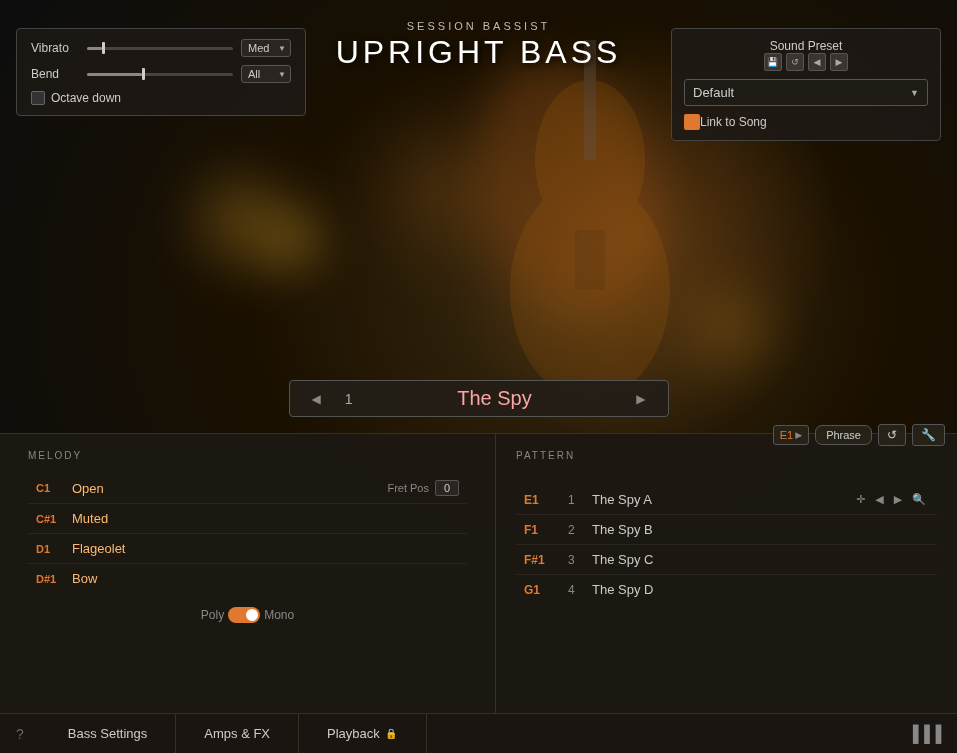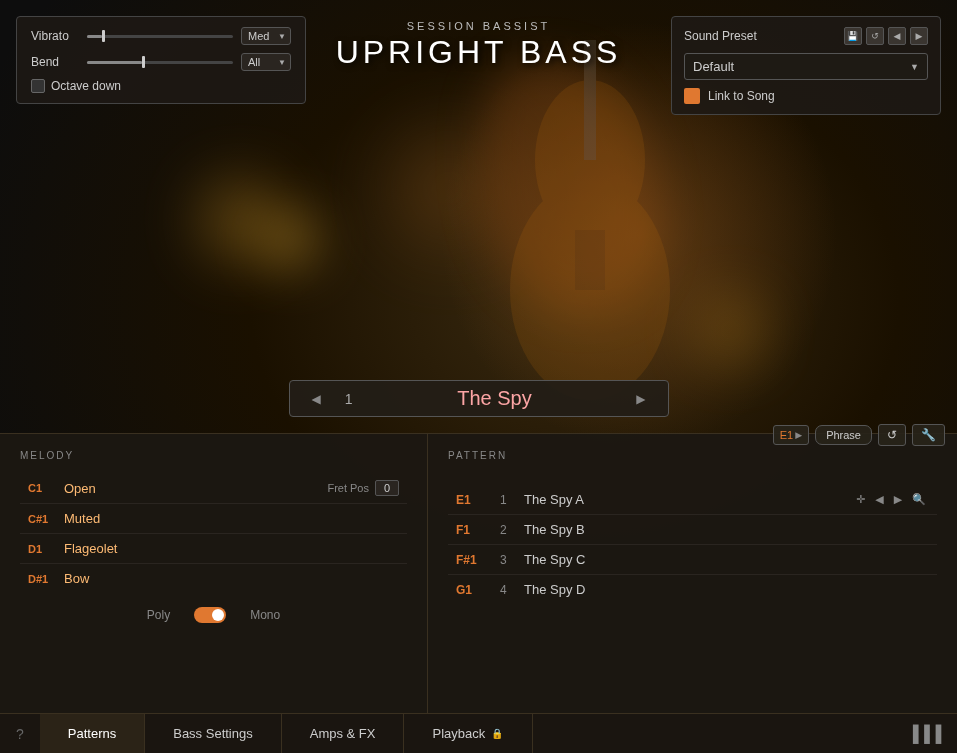--- a/index.html
+++ b/index.html
@@ -36,21 +36,21 @@
       position: absolute;
       border-radius: 50%;
       opacity: 0.4;
       pointer-events: none;
       z-index: 1;
     }
 
     
     .header-overlay {
       position: absolute;
-      top: 4px; left: 0; right: 0;
+      top: 16px; left: 0; right: 0;
       height: 130px;
       z-index: 10;
       display: flex;
       align-items: flex-start;
       justify-content: space-between;
       padding: 12px 16px 0;
     }
 
     
     .controls-left {
@@ -170,20 +170,21 @@
       border: 1px solid #444;
       border-radius: 4px;
       padding: 10px 12px;
       width: 270px;
     }
     .preset-header {
       display: flex;
       align-items: center;
       justify-content: space-between;
       margin-bottom: 8px;
+      flex-direction: column;
     }
     .preset-title {
       color: #ccc;
       font-size: 12px;
     }
     .preset-icons {
       display: flex;
       gap: 4px;
     }
     .icon-btn {
@@ -216,21 +217,21 @@
       content: '▼';
       position: absolute;
       right: 8px;
       font-size: 9px;
       color: #aaa;
     }
 
     .link-row {
       display: flex;
       align-items: center;
-      gap: 8px;
+      gap: 0;
     }
     .link-indicator {
       width: 16px; height: 16px;
       background: #e07830;
       border-radius: 2px;
       flex-shrink: 0;
     }
     .link-label {
       color: #ccc;
       font-size: 12px;
@@ -333,22 +334,22 @@
       height: 280px;
       background: rgba(28,24,18,0.97);
       border-top: 1px solid #3a3020;
       z-index: 15;
       display: flex;
       gap: 0;
     }
 
     
     .melody-section {
-      width: 428px;
-      padding: 16px 20px;
+      width: 496px;
+      padding: 16px 28px;
       border-right: 1px solid #3a3020;
     }
     .section-label {
       color: #888;
       font-size: 10px;
       letter-spacing: 2px;
       margin-bottom: 12px;
     }
 
     .melody-row {
@@ -388,21 +389,21 @@
       padding: 1px 6px;
       min-width: 24px;
       text-align: center;
     }
 
     
     .poly-mono-row {
       display: flex;
       align-items: center;
       justify-content: center;
-      gap: 24px;
+      gap: 4px;
       margin-top: 14px;
     }
     .poly-mono-label {
       color: #888;
       font-size: 12px;
     }
     .toggle-track {
       width: 32px; height: 16px;
       background: #e07830;
       border-radius: 8px;
@@ -683,23 +684,20 @@
     <div class="pattern-row">
       <span class="pattern-note">G1</span>
       <span class="pattern-num">4</span>
       <span class="pattern-name">The Spy D</span>
     </div>
   </div>
 </div>
 
 <div class="bottom-tabs">
   <span class="tab-help">?</span>
-  <div class="tab-btn active">
-    <span>Patterns</span>
-  </div>
   <div class="tab-btn">
     <span>Bass Settings</span>
   </div>
   <div class="tab-btn">
     <span>Amps &amp; FX</span>
   </div>
   <div class="tab-btn">
     <span>Playback</span>
     <span style="margin-left:6px;font-size:10px;color:#888;">🔒</span>
   </div>

